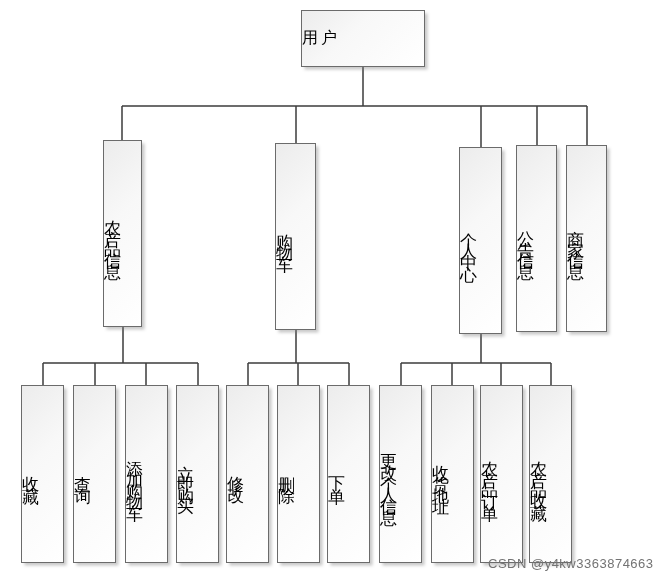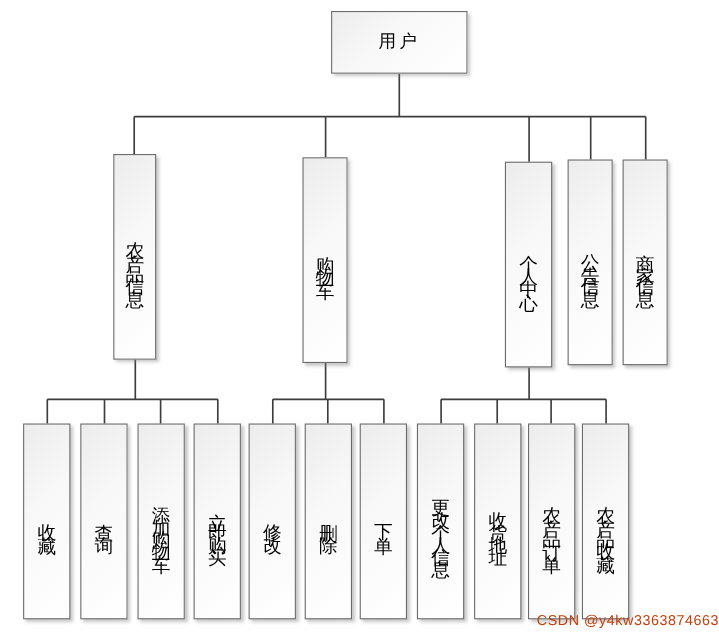--- a/index.html
+++ b/index.html
@@ -10,21 +10,21 @@
     font-family:"Liberation Sans","DejaVu Sans",sans-serif;
     overflow:hidden;
   }
   .wires{position:absolute;left:0;top:0;width:654px;height:577px;}
   .node{
     position:absolute;
     box-sizing:border-box;
     border:1.4px solid #6b6b6b;
     background:linear-gradient(135deg,#ececec 0%,#f8f8f8 40%,#ffffff 100%);
     box-shadow:2.5px 2.5px 3px rgba(130,130,130,0.45);
-    display:flex;align-items:center;justify-content:center;
+    display:flex;align-items:center;
     color:#000;
   }
   .vlabel{
     writing-mode:vertical-rl;
     text-orientation:upright;
     font-size:17px;
     letter-spacing:11px;
     line-height:1;
     white-space:nowrap;
   }
@@ -39,21 +39,21 @@
   .l2e{left:566px;top:145px;width:41px;height:187px;}
   
   .leaf{top:385px;width:43px;height:178px;}
   .c1{left:21px;}  .c2{left:73px;}  .c3{left:125px;} .c4{left:176px;}
   .c5{left:226px;} .c6{left:277px;} .c7{left:327px;}
   .c8{left:379px;} .c9{left:431px;} .c10{left:480px;} .c11{left:529px;}
   .watermark{
     position:absolute;
     left:488px;top:556px;
     font-size:13px;
-    color:#c2410c;
+    color:#737373;
     letter-spacing:0.5px;
     white-space:nowrap;
   }
 </style>
 </head>
 <body>
 
 <div class="canvas">
 
   <svg class="wires" viewBox="0 0 654 577" xmlns="http://www.w3.org/2000/svg">

